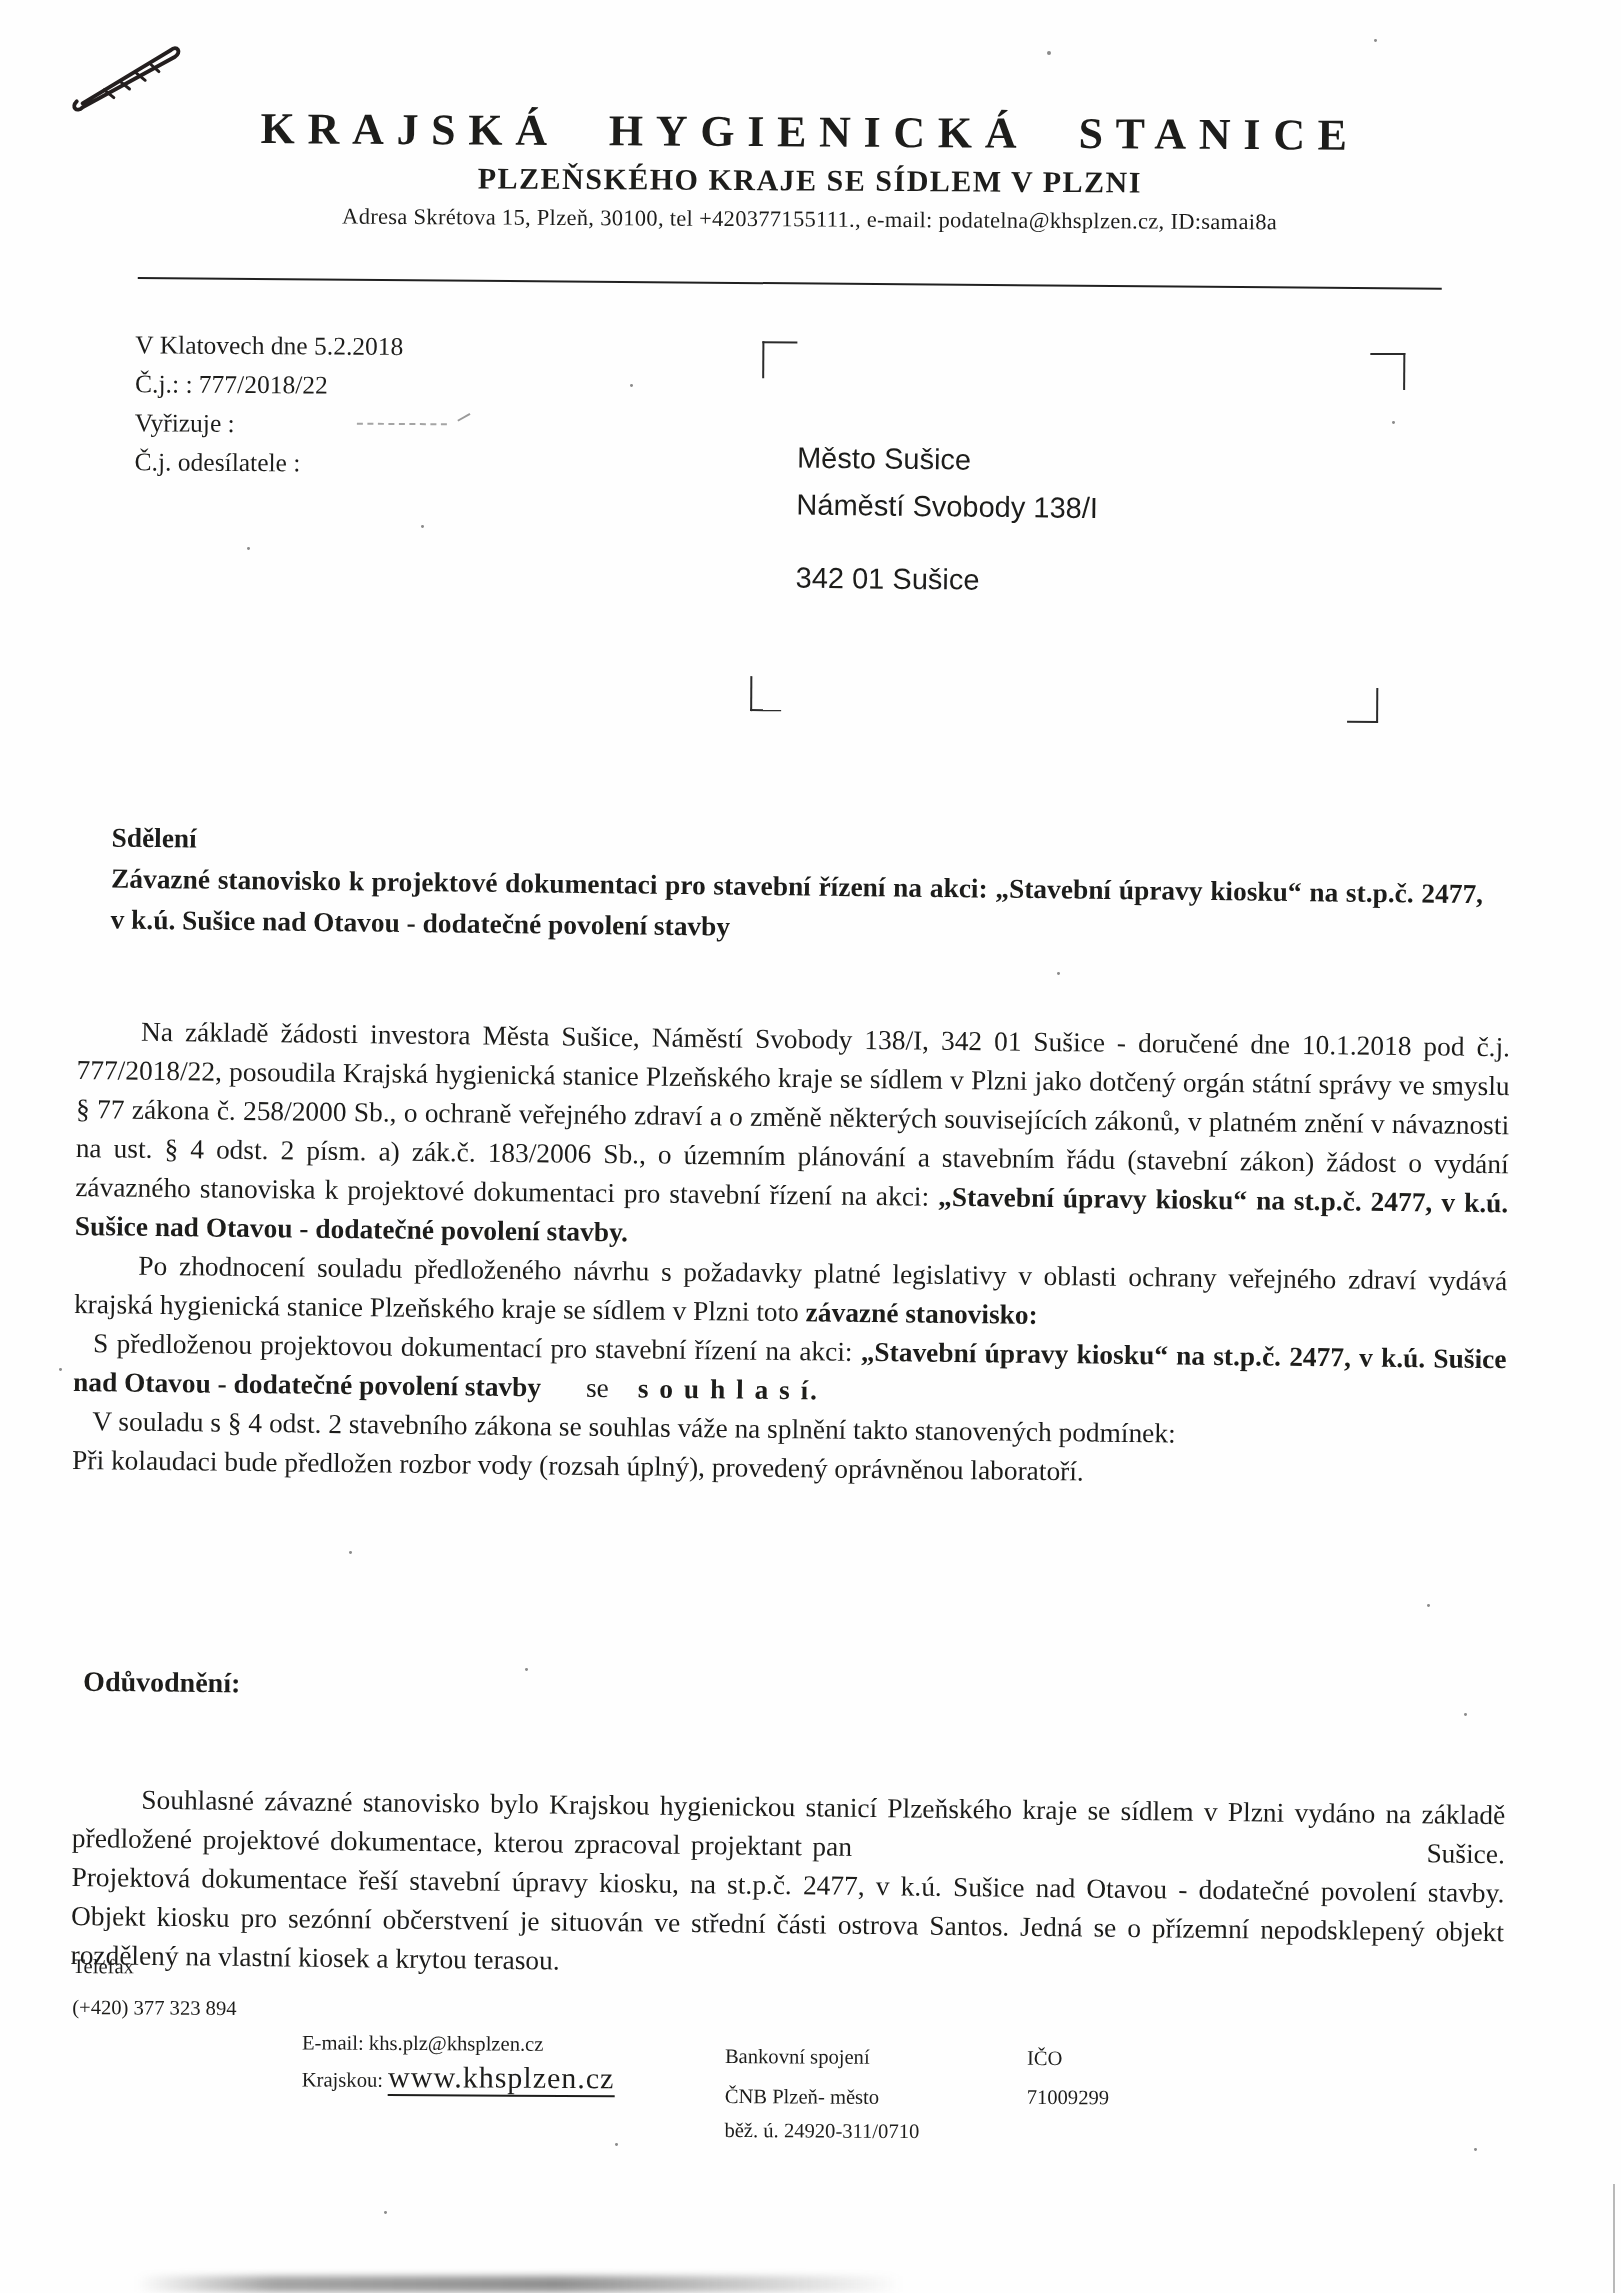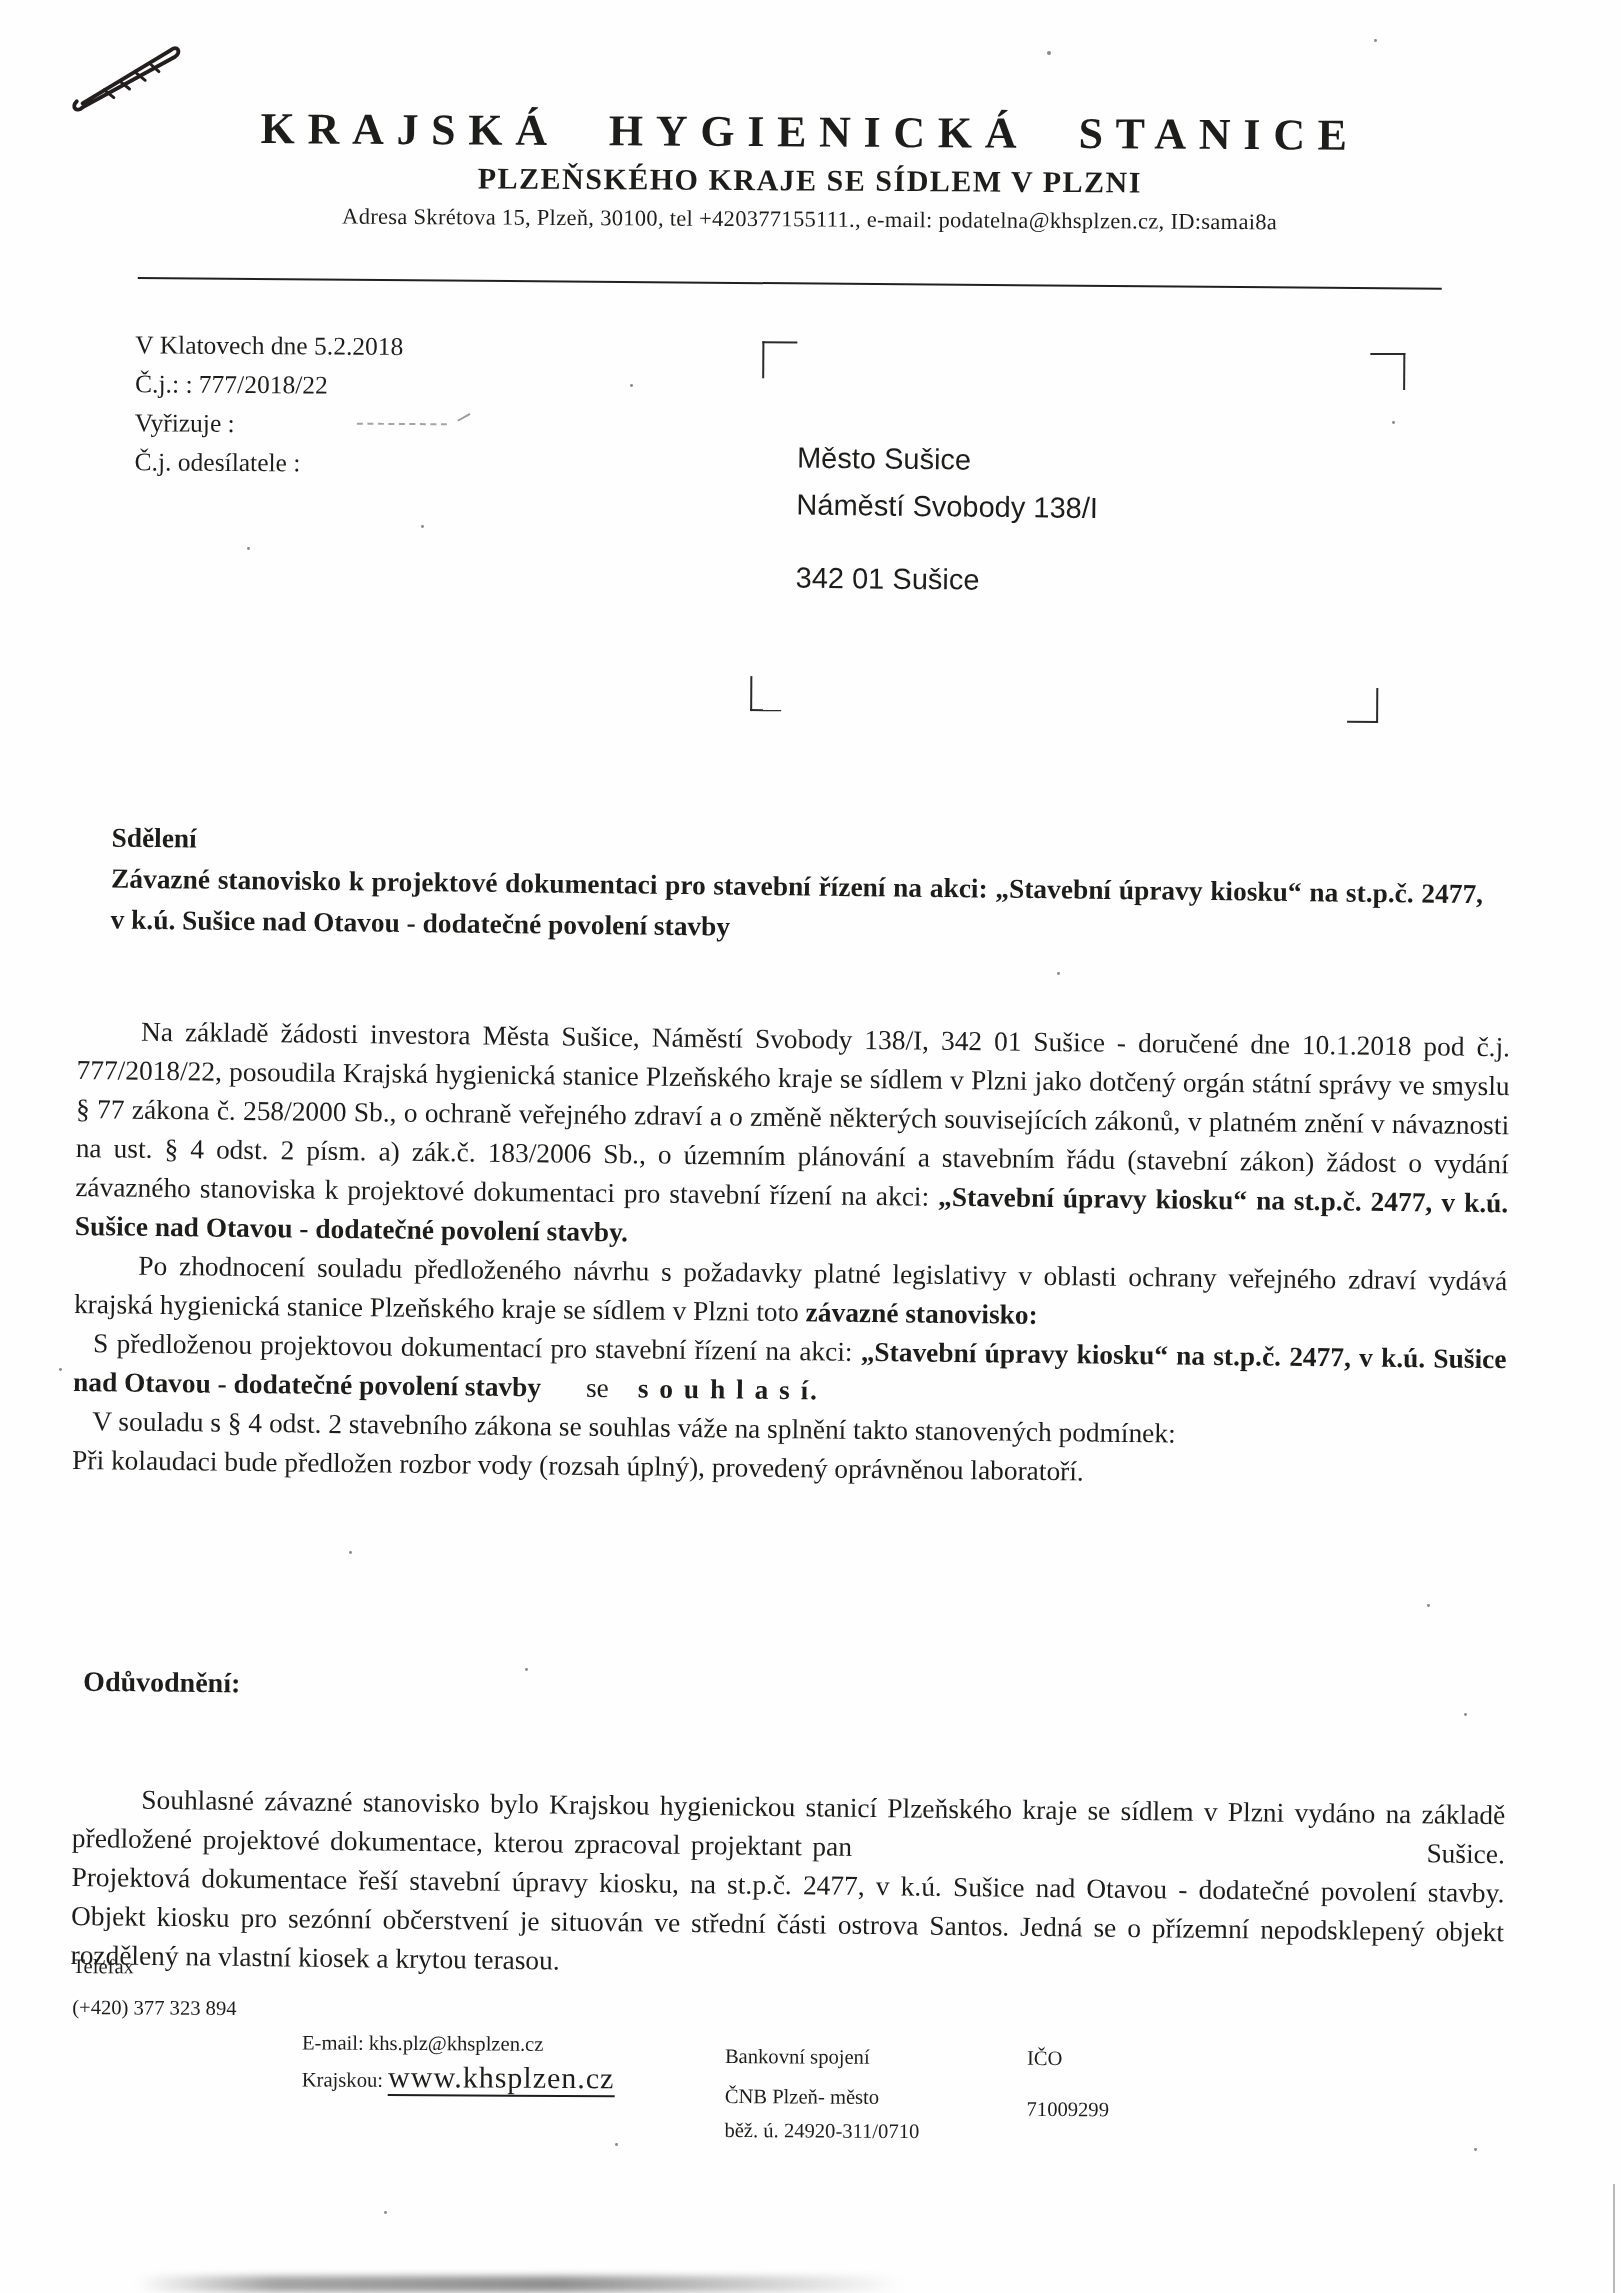--- a/index.html
+++ b/index.html
@@ -83,21 +83,21 @@
   .f-col1{top:1950px;left:84px;}
   .f-col1 .num{margin-top:7.8px;}
   .f-col2{top:2025px;left:314px;}
   .f-url{
     font-size:30px;letter-spacing:1px;
     border-bottom:2.9px solid #1d1d1b;padding-bottom:1px;
   }
   .f-col3{top:2035px;left:737px;line-height:34px;}
   .f-col3 .bank-name{margin-top:5.9px;}
   .f-col4{top:2035px;left:1039px;line-height:34px;}
-  .f-col4 .num{margin-top:17px;}
+  .f-col4 .num{margin-top:5px;}
   .speck{position:absolute;background:#8b8b8b;border-radius:50%;}
   .edge-line{
     position:absolute;top:2184px;left:1613px;width:2px;height:110px;
     background:#b9b9b9;
   }
   .bottom-smudge{
     position:absolute;top:2276px;left:137px;width:765px;height:15.7px;
     background:linear-gradient(90deg, rgba(120,120,120,0) 0%, rgba(90,90,90,.55) 18%, rgba(70,70,70,.6) 55%, rgba(120,120,120,0) 100%);
     filter:blur(3.9px);
   }

